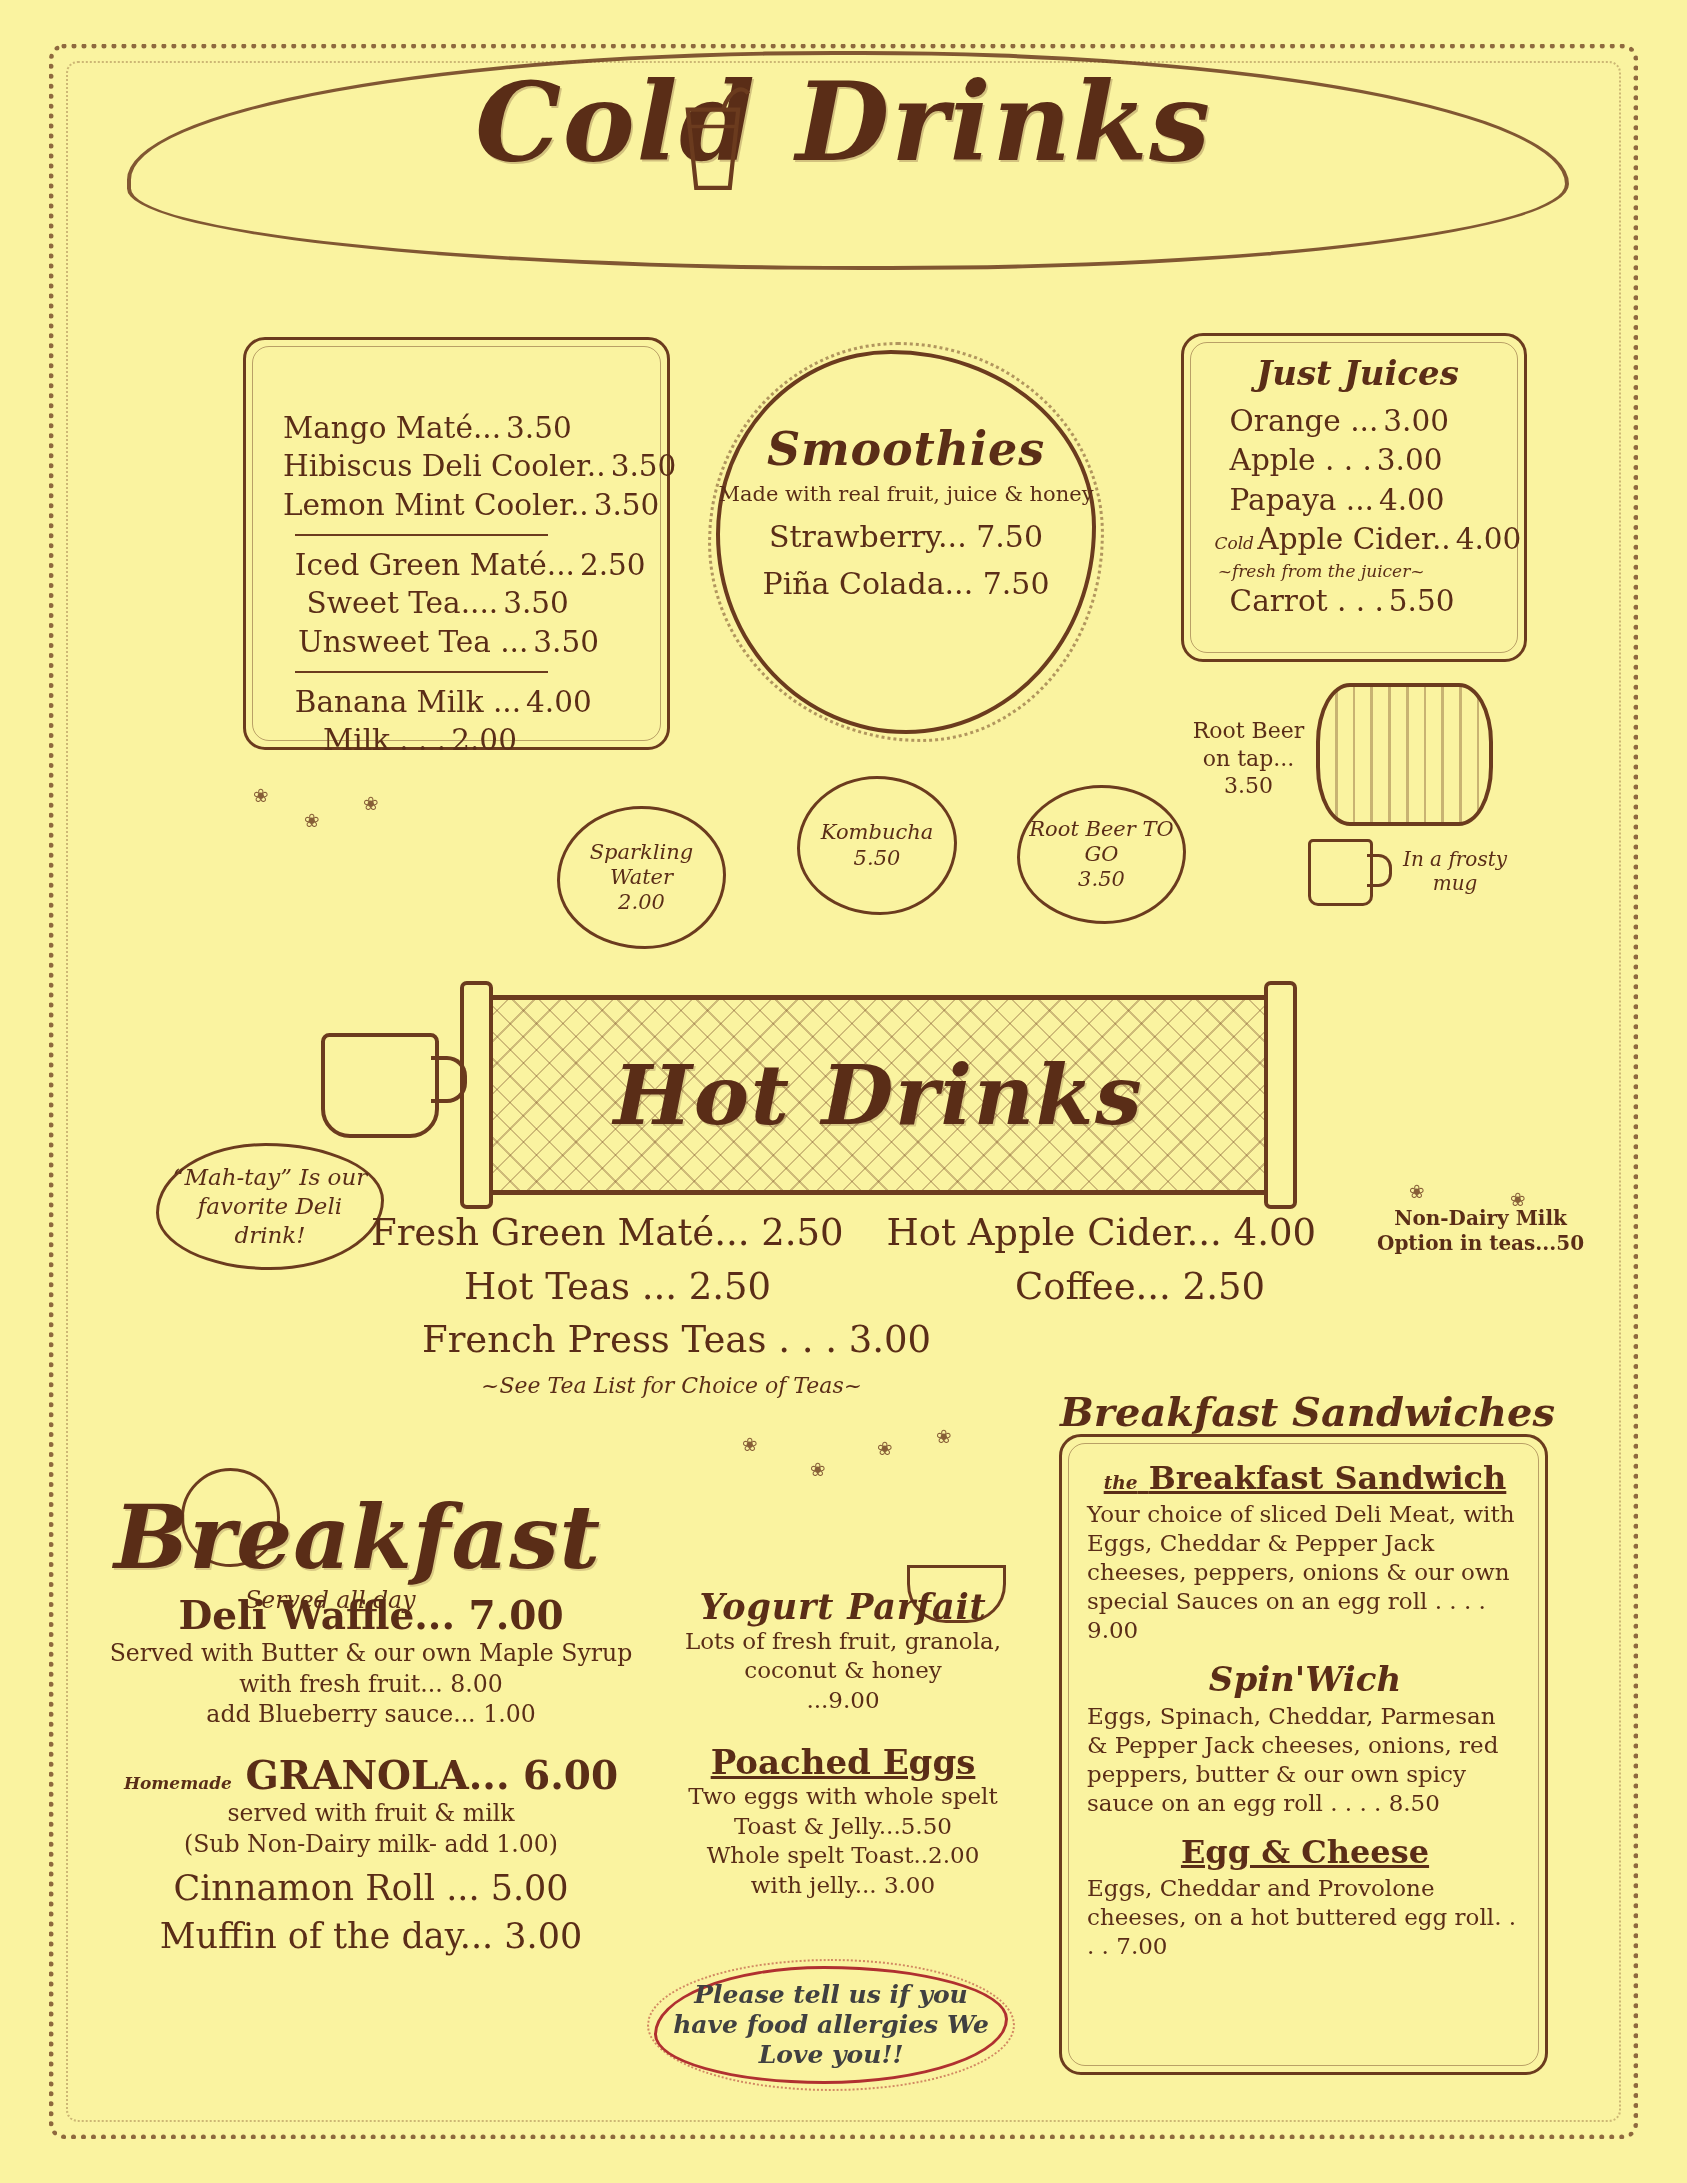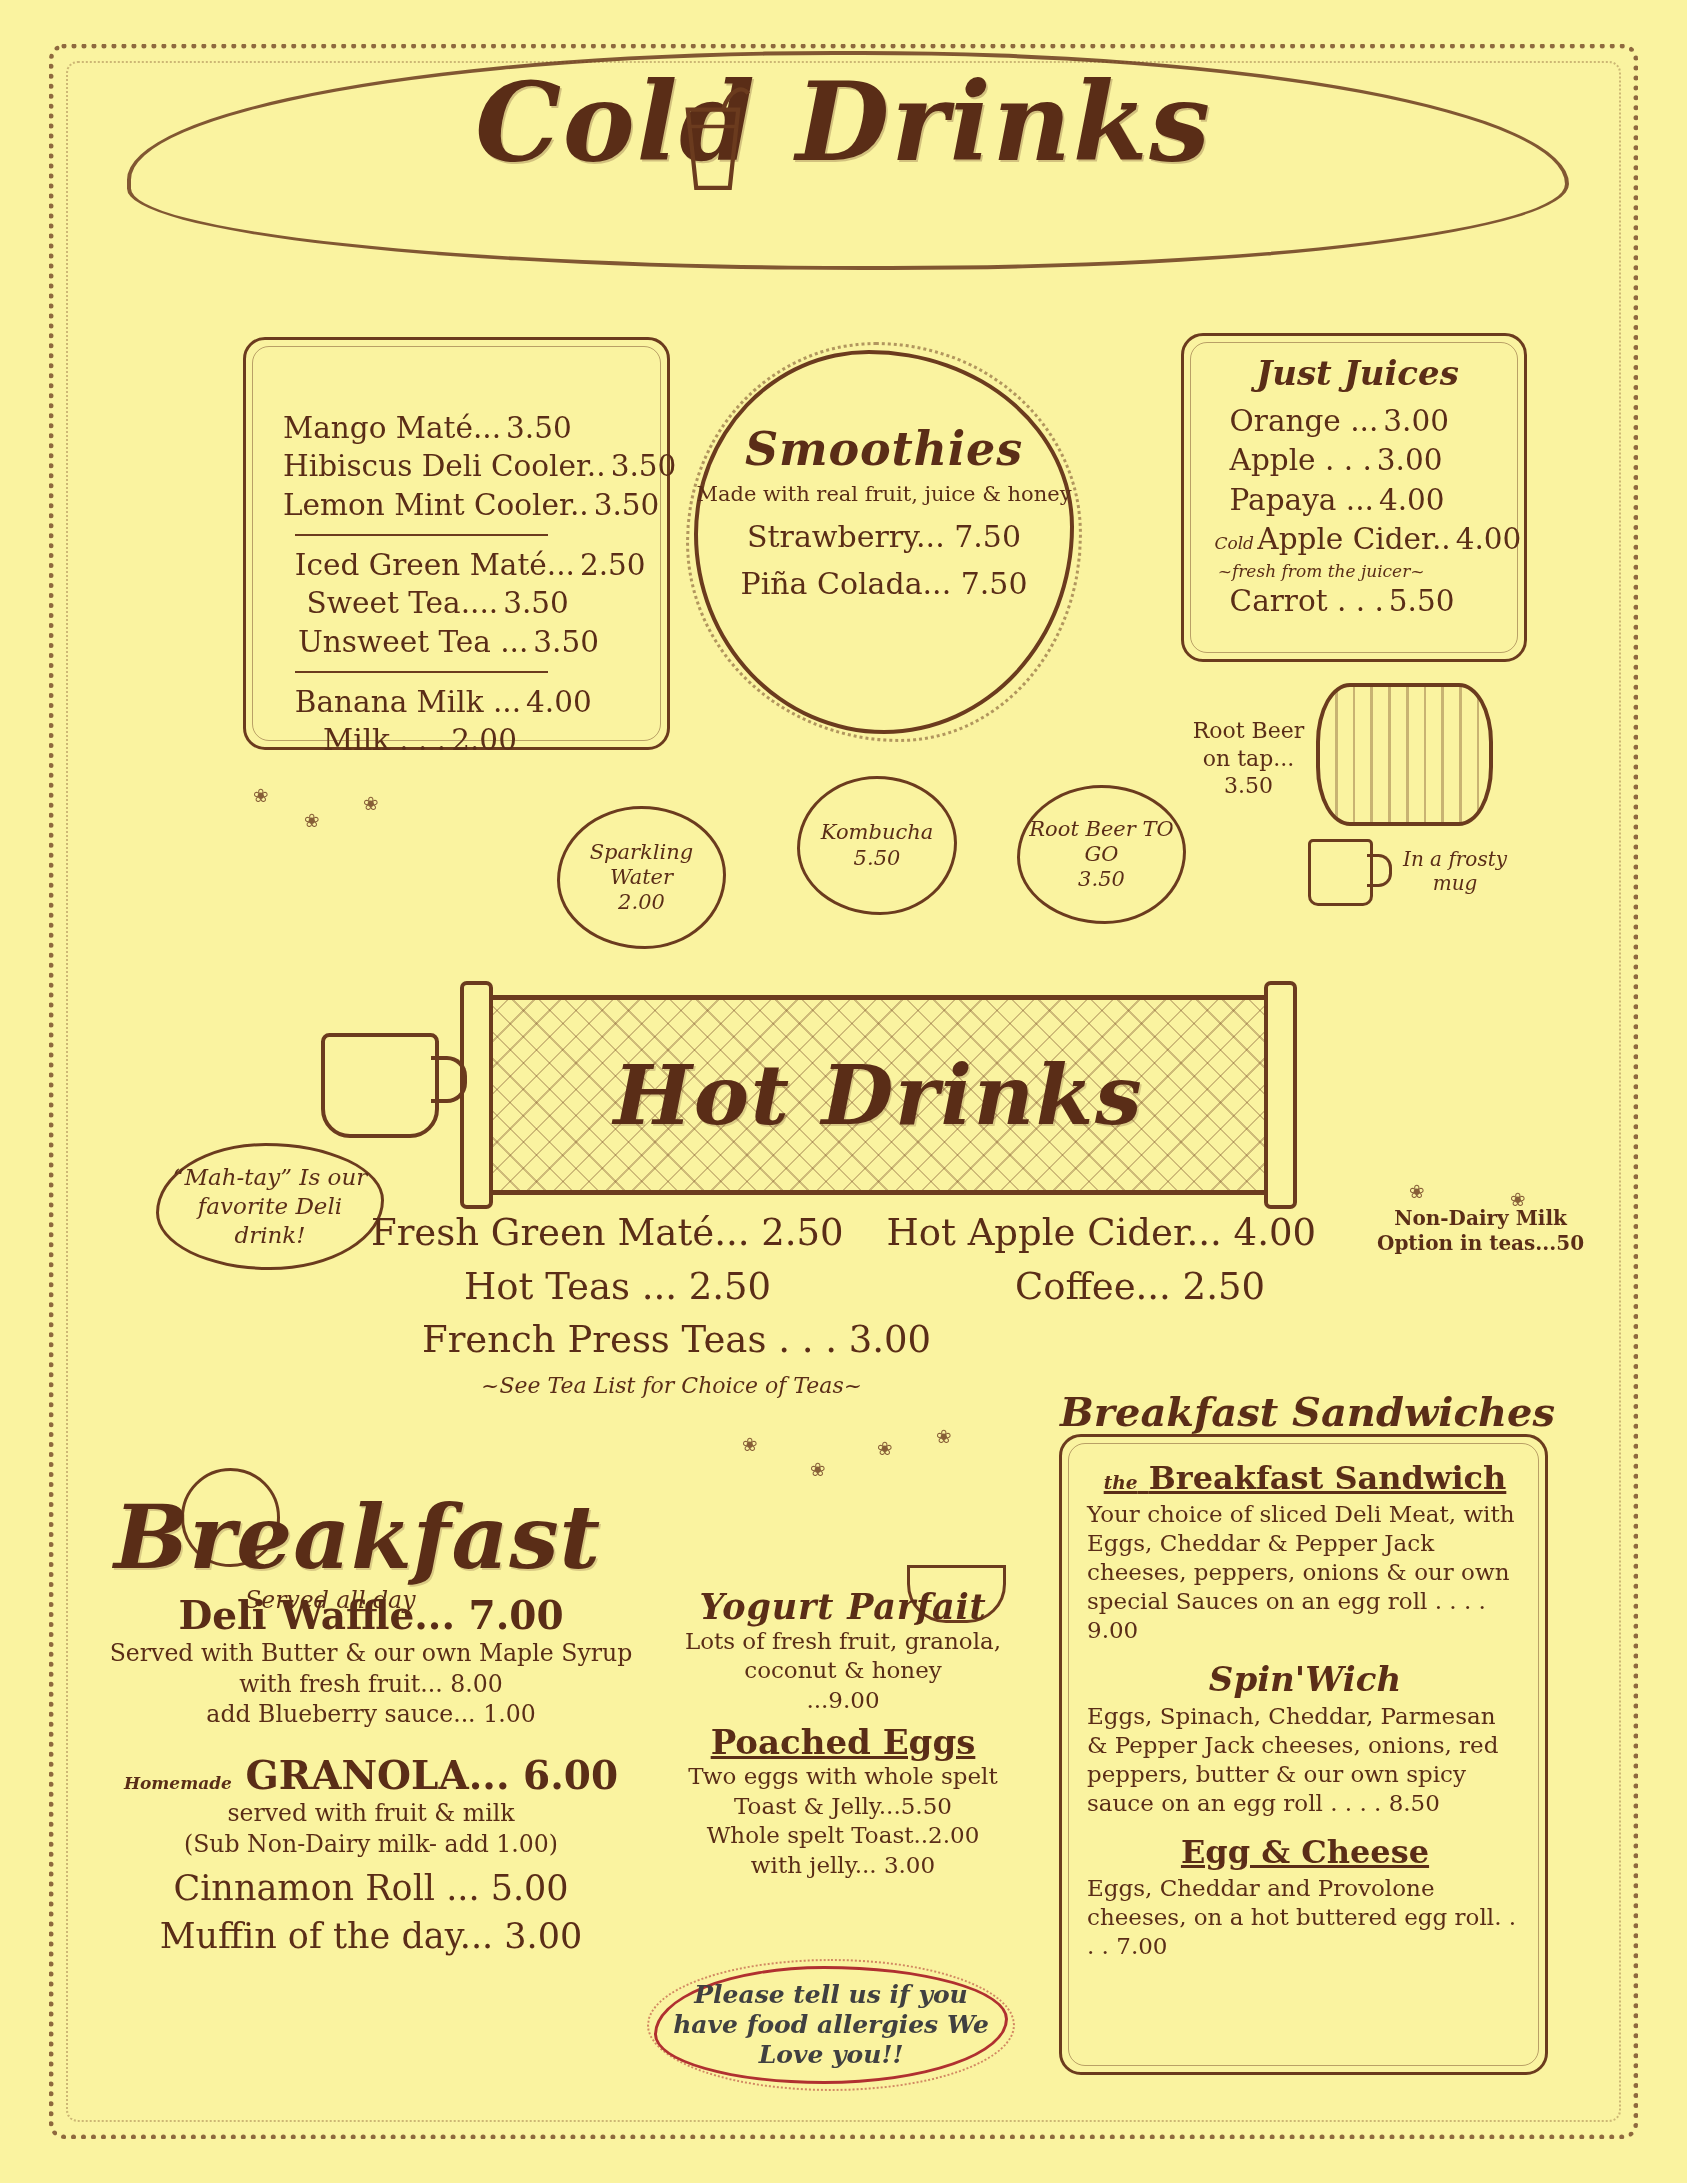--- a/index.html
+++ b/index.html
@@ -66,21 +66,21 @@
   .glass-icon{
     position:absolute;left:671px;top:80px;width:84px;height:114px;
   }
   
   #cold-left{left:243px;top:337px;width:427px;height:413px;}
   #cold-left .inner{padding:29px 29px 0 37px;font-size:29.5px;line-height:1.30;margin-top:40px;}
   .hr-sm{border:none;border-top:2.5px solid #6b3b1e;width:253px;margin:10px 0 10px 11.8px;}
 
   
   #smoothies{
-    position:absolute;left:694px;top:350px;width:380px;height:384px;
+    position:absolute;left:716px;top:350px;width:380px;height:384px;
   }
   .flower-blob{
     position:absolute;inset:0;
     border:4.2px solid #6b3b1e;
     border-radius:46% 54% 50% 50% / 48% 46% 54% 52%;
   }
   .flower-blob:before{
     content:"";position:absolute;inset:-11.8px;
     border:3.4px dotted #6b3b1e;
     border-radius:48% 52% 46% 54% / 50% 48% 52% 50%;
@@ -176,21 +176,21 @@
     position:absolute;left:181px;top:1468px;width:93px;height:93px;border:3.4px solid #6b3b1e;border-radius:50%;
   }
   #bf-left{position:absolute;left:97px;top:1592px;width:548px;}
   #bf-left .big{font-size:39px;font-weight:bold;text-align:center;}
   #bf-left .sub{font-size:23.6px;text-align:center;line-height:1.3;}
   #bf-left .item{font-size:35px;text-align:center;margin-top:8.4px;}
 
   #bf-mid{position:absolute;left:666px;top:1586px;width:354px;text-align:center;}
   #bf-mid .hd{font-size:35px;font-weight:bold;font-style:italic;letter-spacing:0.8px;}
   #bf-mid .sub{font-size:23px;line-height:1.28;}
-  #bf-mid .hd2{font-size:34px;font-weight:bold;margin-top:7px;text-decoration:underline;}
+  #bf-mid .hd2{font-size:34px;font-weight:bold;margin-top:27px;text-decoration:underline;}
   .bowl{position:absolute;left:907px;top:1565px;width:93px;height:52px;border:3.4px solid #6b3b1e;border-radius:0 0 39px 39px;}
 
   #allergy{
     position:absolute;left:654px;top:1966px;width:354px;height:118px;
     color:#404040;font-size:25px;font-style:italic;line-height:1.2;text-align:center;font-weight:bold;
   }
   #allergy .blob{position:absolute;inset:0;border:3.4px solid #b03030;border-radius:48% 52% 52% 48% / 58% 45% 55% 42%;}
   #allergy .blob:before{content:"";position:absolute;inset:-10px;border:2.5px dotted #b03030;border-radius:50%;opacity:.55;}
   #allergy .txt{position:absolute;inset:0;display:flex;align-items:center;justify-content:center;padding:0 17px;}
 

